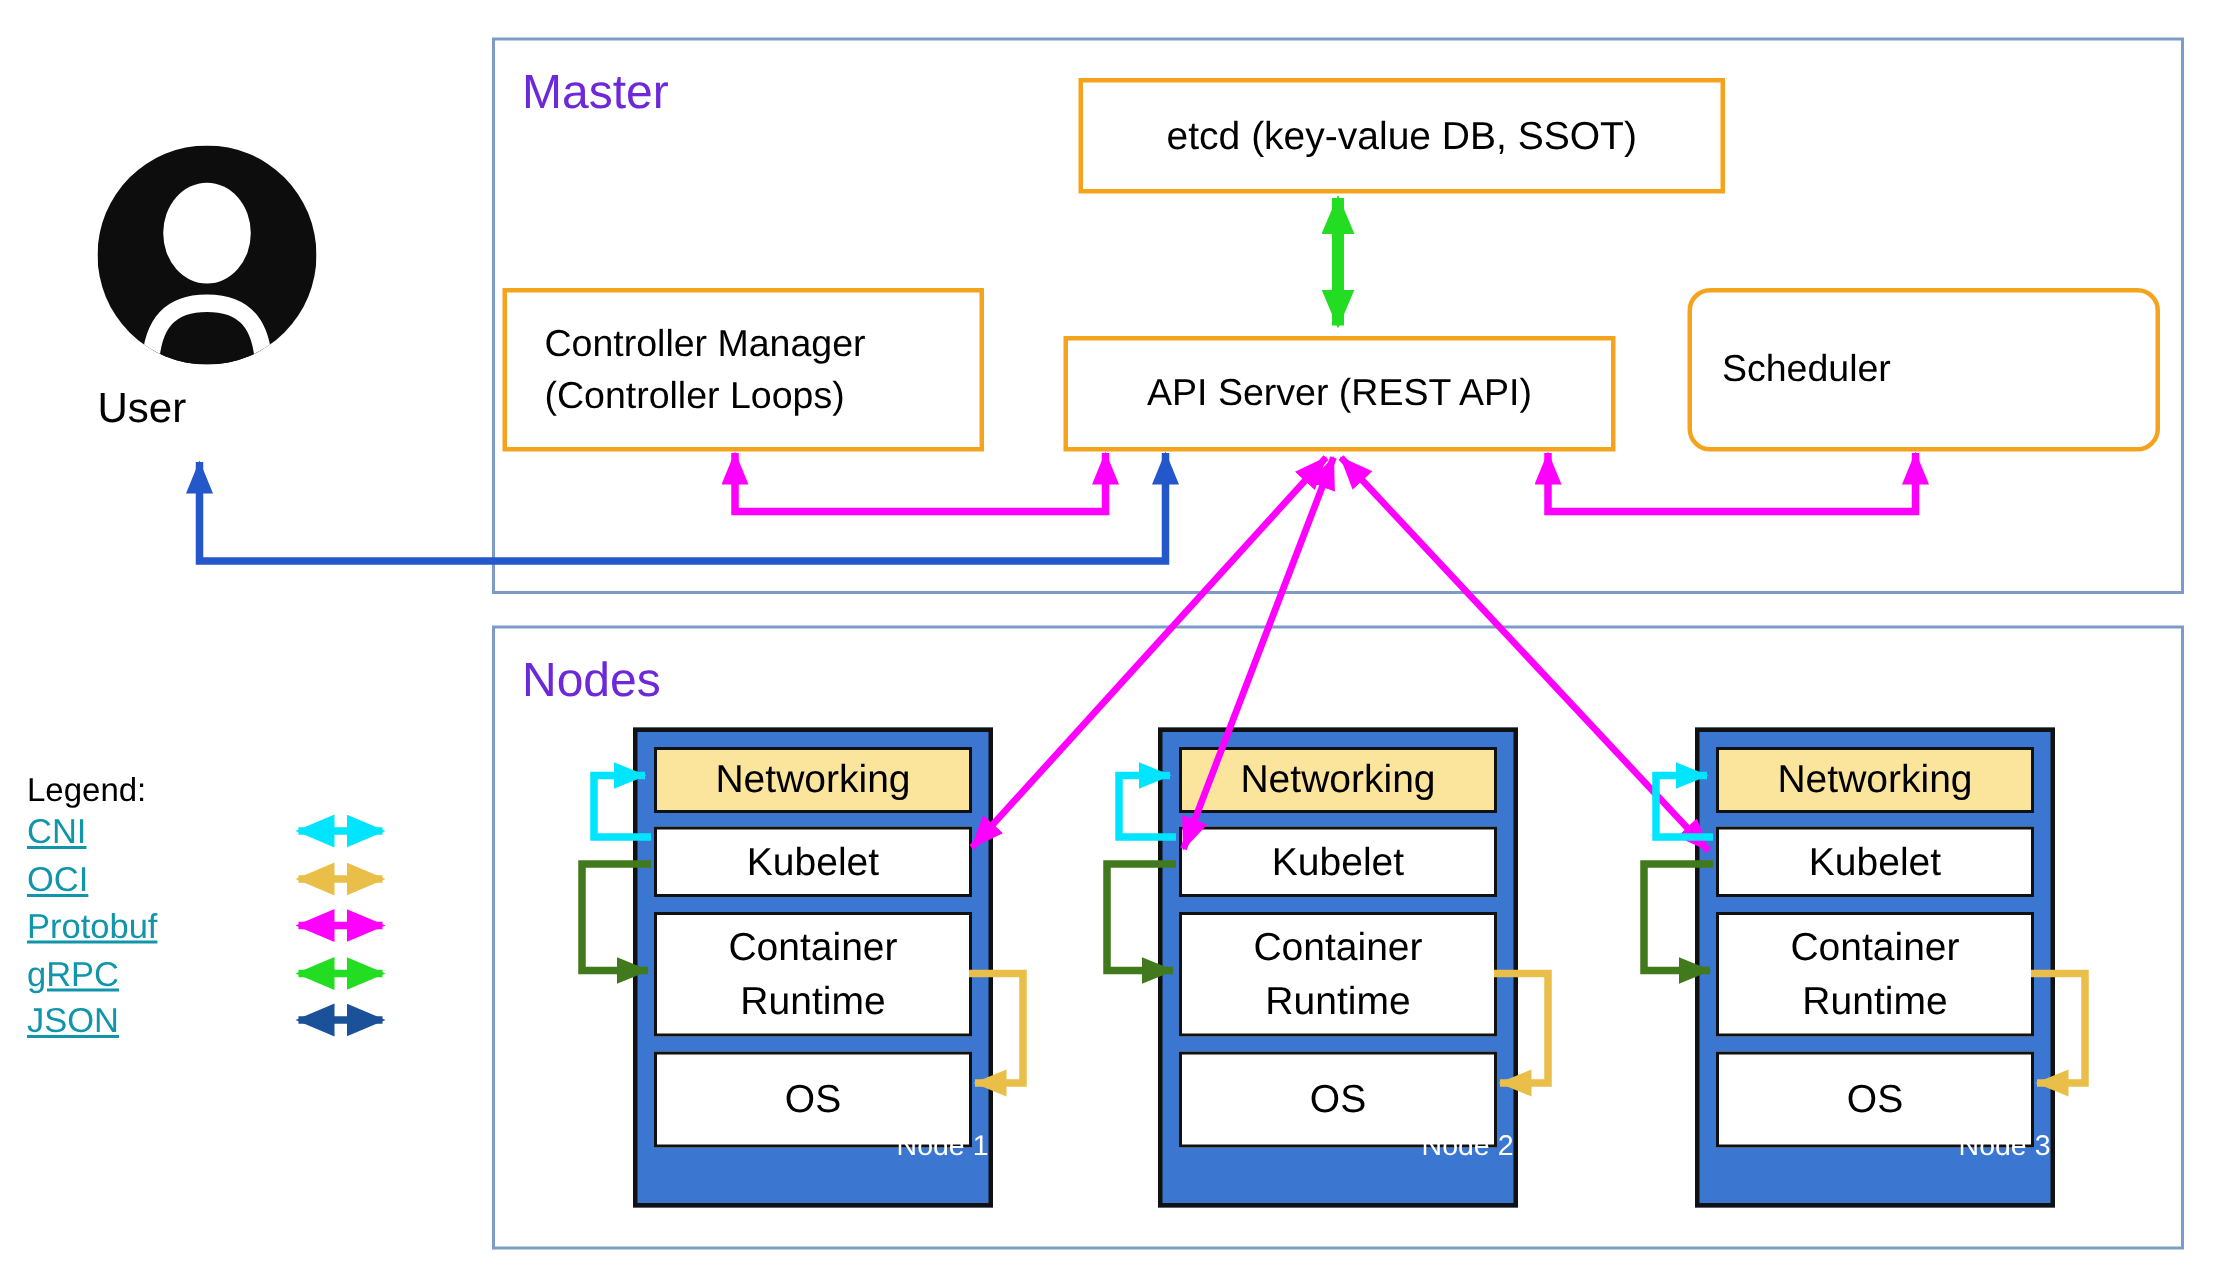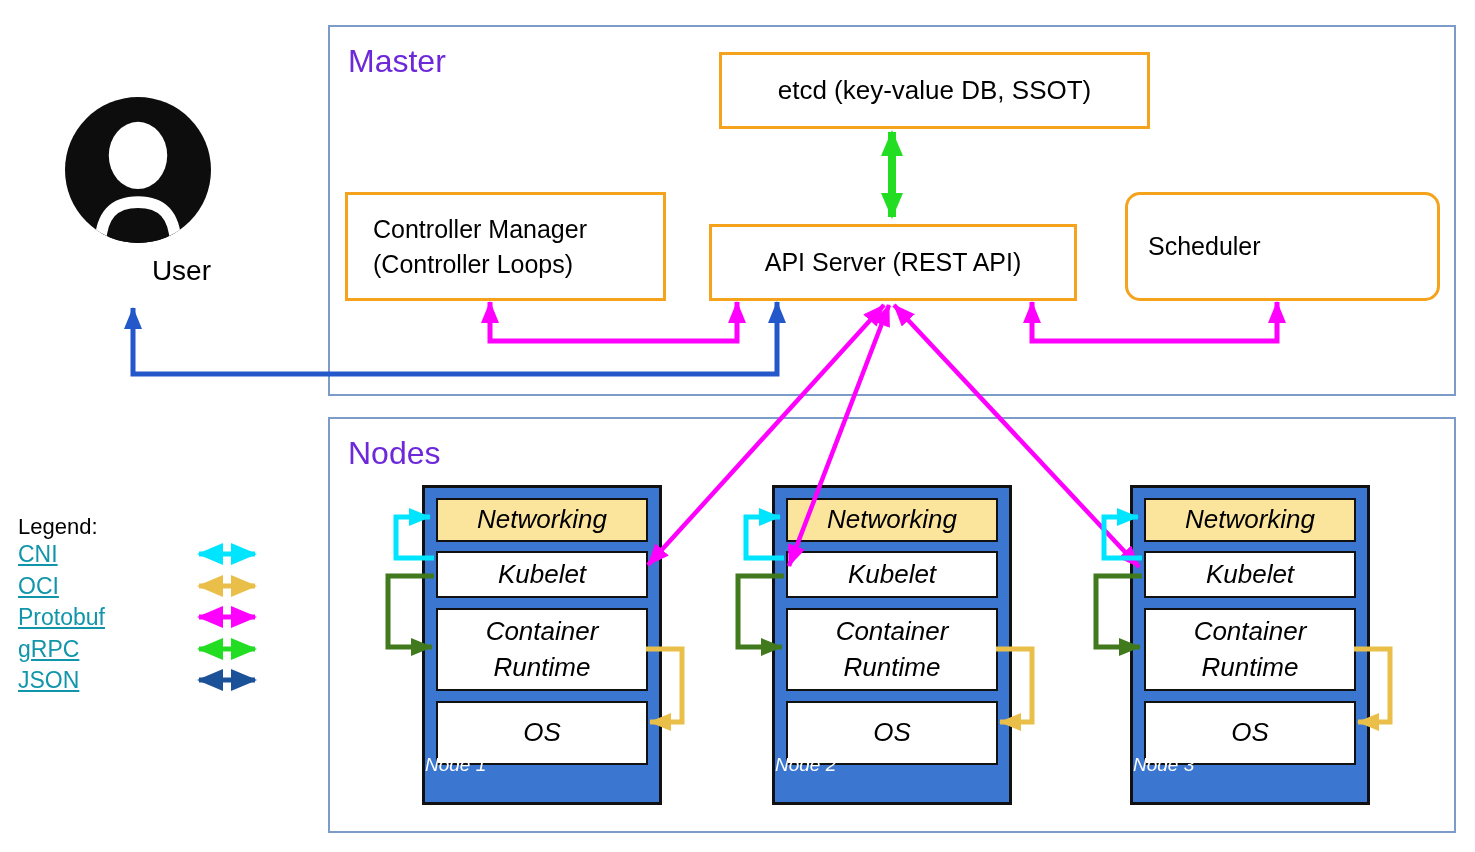--- a/index.html
+++ b/index.html
@@ -6,32 +6,32 @@
   .canvas{
     position:relative;width:1475px;height:852px;background:#ffffff;overflow:hidden;
     font-family:"Liberation Sans","DejaVu Sans",sans-serif;color:#000;
   }
   .container{position:absolute;border:2px solid var(--c-container-border);background:#fff;}
   .group-title{position:absolute;left:18px;top:16px;font-size:32px;color:#6d28d9;}
   .obox{position:absolute;border:3px solid var(--c-box-border);background:#fff;
         display:flex;flex-direction:column;justify-content:center;font-size:25px;line-height:1.4;}
   .obox.centered{align-items:center;text-align:center;}
   .obox.leftal{padding-left:25px;align-items:flex-start;text-align:left;}
-  .user-wrap{position:absolute;left:65px;top:97px;width:146px;text-align:right;}
+  .user-wrap{position:absolute;left:65px;top:97px;width:146px;text-align:left;}
   .user-label{margin-top:8px;font-size:28px;color:#000;}
   .node{position:absolute;width:240px;height:320px;top:66px;background:var(--c-node-fill);
-        border:3px solid #111;box-sizing:border-box;font-style:italic;}
+        border:3px solid #111;box-sizing:border-box;}
   .nlayer{position:absolute;left:11px;width:212px;border:2px solid #111;background:#fff;
           box-sizing:border-box;display:flex;align-items:center;justify-content:center;
           font-size:26px;text-align:center;line-height:1.35;}
   .nlayer.networking{top:10px;height:44px;background:var(--c-networking-fill);}
   .nlayer.kubelet{top:63px;height:47px;}
   .nlayer.runtime{top:120px;height:83px;}
   .nlayer.os{top:213px;height:64px;}
-  .node-name{position:absolute;left:0;top:266px;width:100%;text-align:left;
+  .node-name{position:absolute;left:0;top:266px;width:100%;text-align:right;
              color:#fff;font-size:19px;}
   .legend{position:absolute;left:18px;top:514px;}
   .legend-title{font-size:22px;color:#000;height:27px;}
   .legend-row{display:flex;align-items:flex-start;height:31.6px;gap:28px;}
   .legend-link{display:inline-block;width:125px;font-size:23px;color:var(--c-legend-link);
                text-decoration:underline;cursor:pointer;}
   .overlay{position:absolute;left:0;top:0;width:1475px;height:852px;pointer-events:none;}
   .legend-arrow{display:block;}
 </style>
 </head>
@@ -53,21 +53,21 @@
       <ellipse cx="50" cy="40" rx="20" ry="23" fill="#ffffff"></ellipse>
     </svg>
     <div class="user-label">User</div>
   </div>
 
   <div class="container" style="left:328px;top:25px;width:1124px;height:367px;">
     <div class="group-title">Master</div>
     <div class="obox centered" style="left:349px;top:25px;width:425px;height:71px;font-size:26px;margin-left:40px;">
       <span>etcd (key-value DB, SSOT)</span>
     </div>
-    <div class="obox leftal" style="left:15px;top:165px;width:290px;height:103px;">
+    <div class="obox leftal" style="left:5px;top:165px;width:290px;height:103px;">
       <div>Controller Manager</div>
       <div>(Controller Loops)</div>
     </div>
     <div class="obox centered" style="left:379px;top:197px;width:362px;height:71px;">
       <span>API Server (REST API)</span>
     </div>
     <div class="obox leftal" style="left:795px;top:165px;width:289px;height:103px;padding-left:20px;border-radius:15px;">
       <div>Scheduler</div>
     </div>
   </div>

